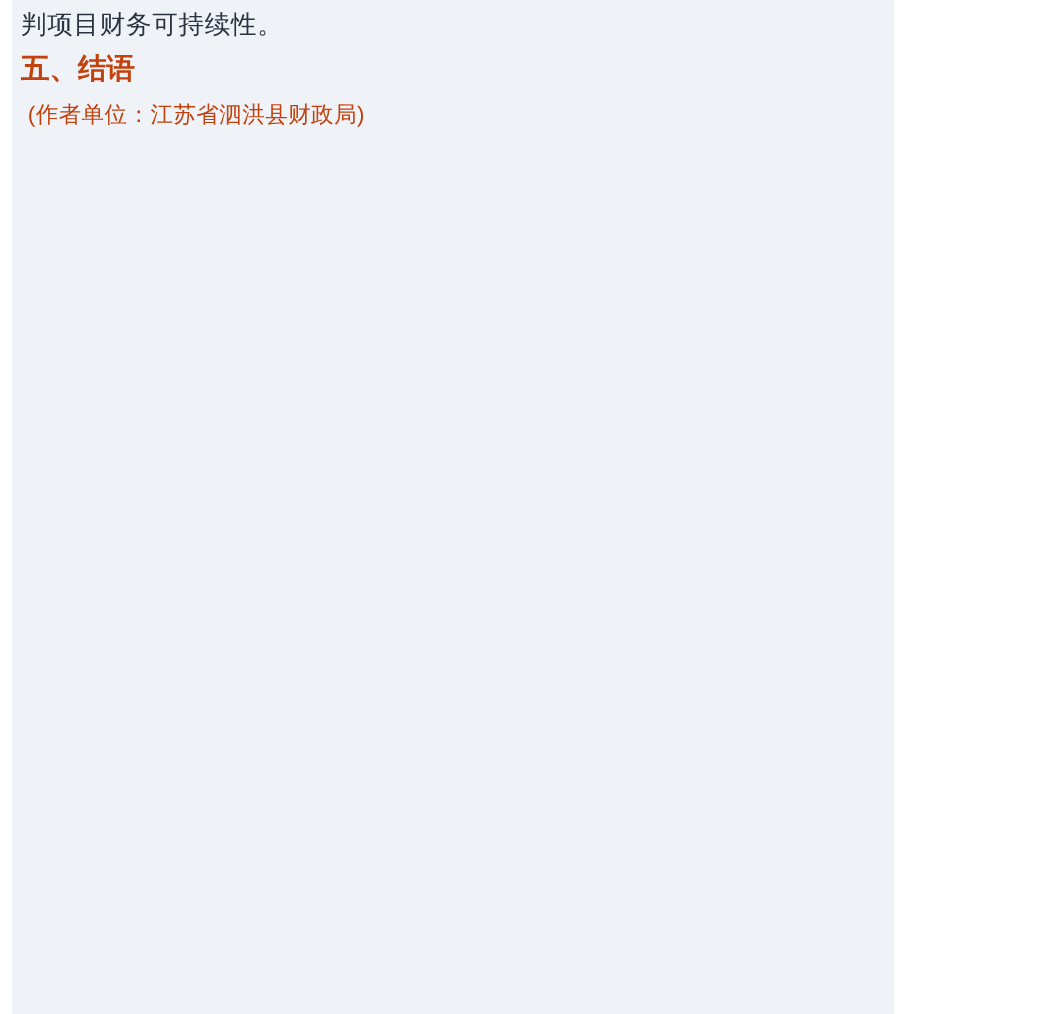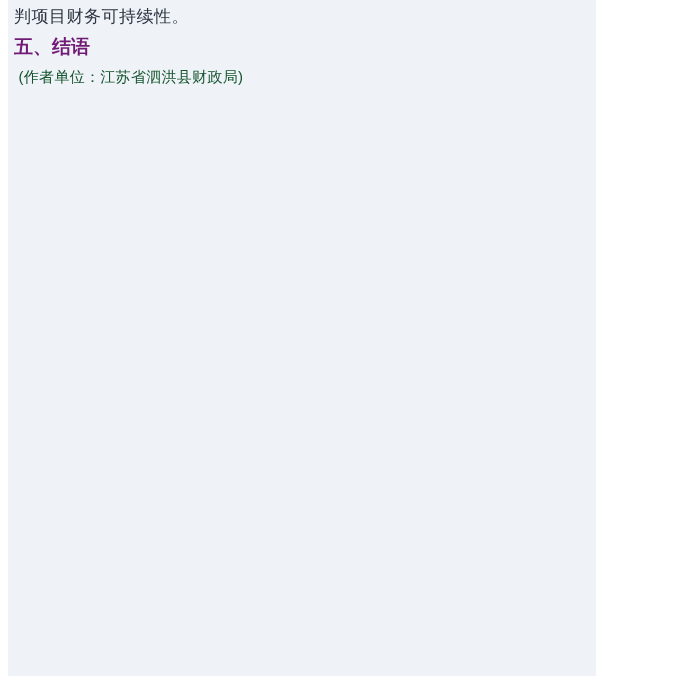--- a/index.html
+++ b/index.html
@@ -37,42 +37,42 @@
     letter-spacing: 0.5px;
   }
   .body-text.no-indent {
     text-indent: 0;
   }
   .section-heading {
     margin: 0;
     font-size: 19px;
     line-height: 30px;
     font-weight: bold;
-    color: #701a75;
+    color: #c2410c;
     text-indent: 0;
   }
   .closing-wrap {
     margin: 0;
     font-size: 17px;
     line-height: 30px;
     color: #2b333e;
     text-align: justify;
     text-indent: 2em;
     letter-spacing: 0.5px;
   }
   .end-mark {
     color: #a31010;
     font-size: 15px;
     margin-left: 6px;
   }
   .author-line {
     margin: 0;
     font-size: 15px;
     line-height: 30px;
-    color: #14532d;
+    color: #c2410c;
     text-indent: 0.3em;
     letter-spacing: 0.3px;
   }
 </style>
 </head>
 <body>
 
 <div class="page">
   <div class="content">
 

